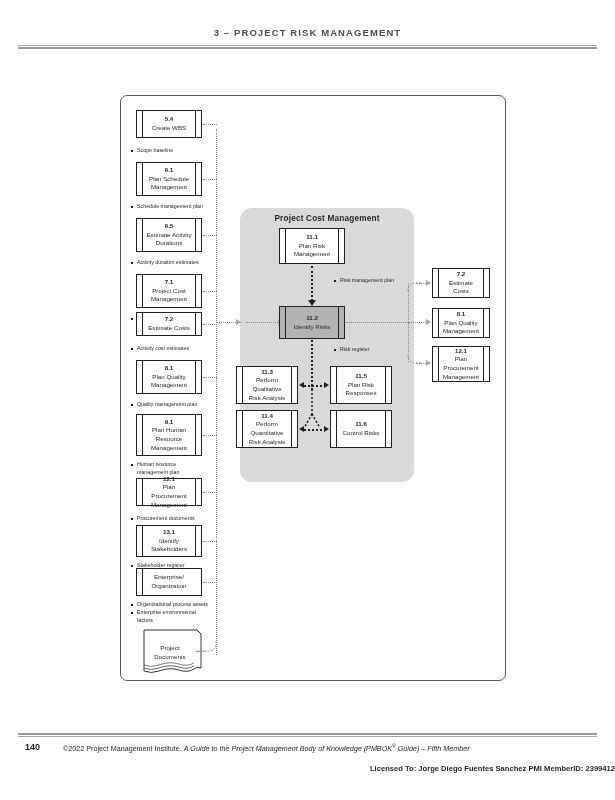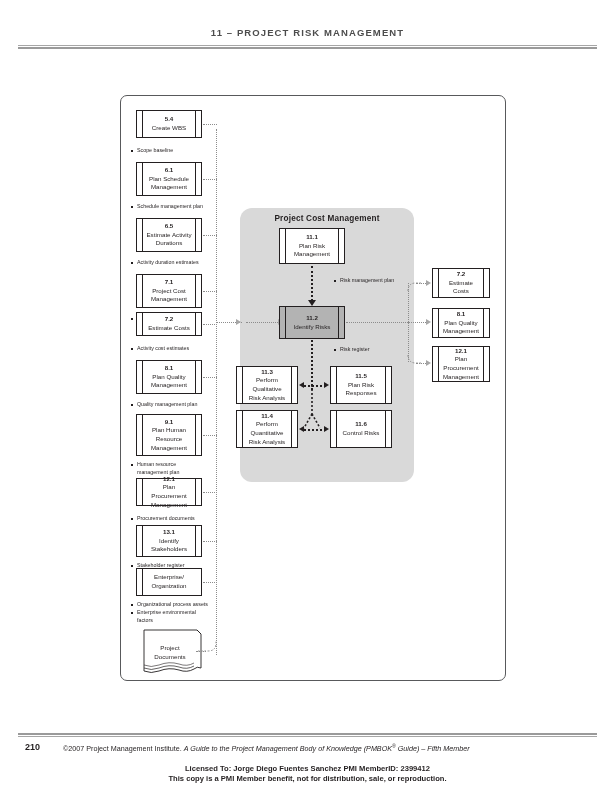--- a/index.html
+++ b/index.html
@@ -113,30 +113,30 @@
   
   .rule-bot{
     position:absolute;left:18px;top:733px;width:579px;height:4px;
     background:linear-gradient(to bottom,#9a9a9a 0 2px,#ffffff 2px 3px,#a6a6a6 3px 4px);
   }
   .pageno{position:absolute;left:25px;top:742px;font-size:9px;font-weight:bold;color:#231f20;}
   .copy{position:absolute;left:63px;top:743px;font-size:7.2px;color:#231f20;}
   .copy i{font-style:italic;}
   .copy sup{font-size:5px;vertical-align:super;}
   .lic{
-    position:absolute;top:764px;left:0;width:615px;text-align:center;
+    position:absolute;top:764px;left:0;width:615px;text-align:right;
     font-size:7.6px;font-weight:bold;line-height:1.3;color:#231f20;
   }
 </style>
 </head>
 <body>
 
 <div class="page">
 
-  <div class="runhead">11 – PROJECT RISK MANAGEMENT</div>
+  <div class="runhead">3 – PROJECT RISK MANAGEMENT</div>
   <div class="rule-top"></div>
 
   <div class="frame"></div>
 
   <div class="group"></div>
   <div class="group-title">Project Cost Management</div>
 
   <div id="left-col">
       <div class="pbox" style="left: 136px; top: 110px; width: 66px; height: 28px;">
         <span><span class="num">5.4</span><span>Create WBS</span></span>
@@ -300,20 +300,19 @@
       <div class="pbox" style="left: 432px; top: 308px; width: 58px; height: 30px;">
         <span><span class="num">8.1</span><span>Plan Quality Management</span></span>
       </div>
       <div class="pbox" style="left: 432px; top: 346px; width: 58px; height: 36px;">
         <span><span class="num">12.1</span><span>Plan Procurement Management</span></span>
       </div>
     </div>
 
 
   <div class="rule-bot"></div>
-  <div class="pageno">210</div>
-  <div class="copy"><span>©2007 Project Management Institute. </span><i><span>A Guide to the Project Management Body of Knowledge (PMBOK</span><sup>®</sup><span> Guide) – Fifth Member</span></i></div>
+  <div class="pageno">140</div>
+  <div class="copy"><span>©2022 Project Management Institute. </span><i><span>A Guide to the Project Management Body of Knowledge (PMBOK</span><sup>®</sup><span> Guide) – Fifth Member</span></i></div>
   <div class="lic">
     <div>Licensed To: Jorge Diego Fuentes Sanchez PMI MemberID: 2399412</div>
-    <div>This copy is a PMI Member benefit, not for distribution, sale, or reproduction.</div>
   </div>
 
 </div>
 
 </body></html>

